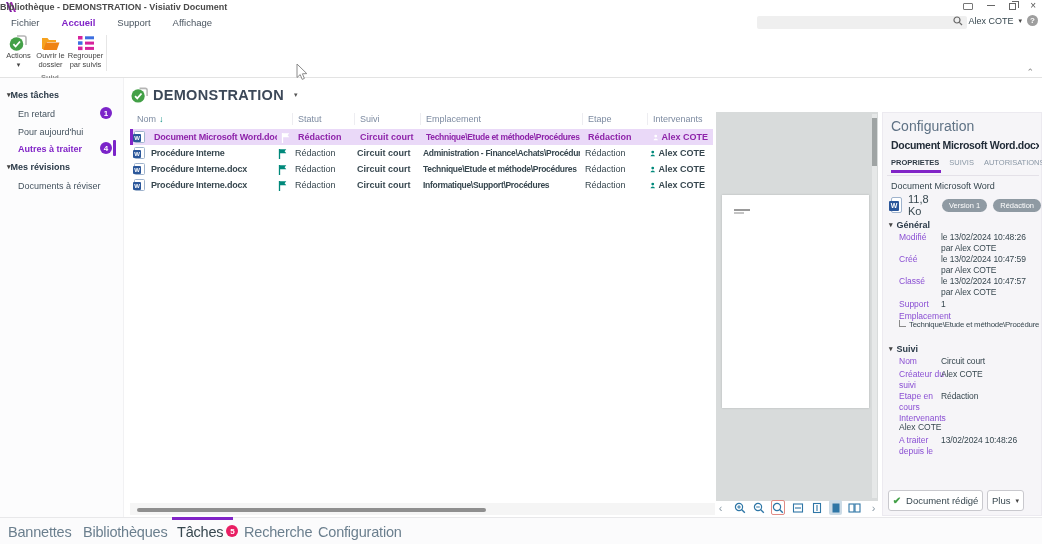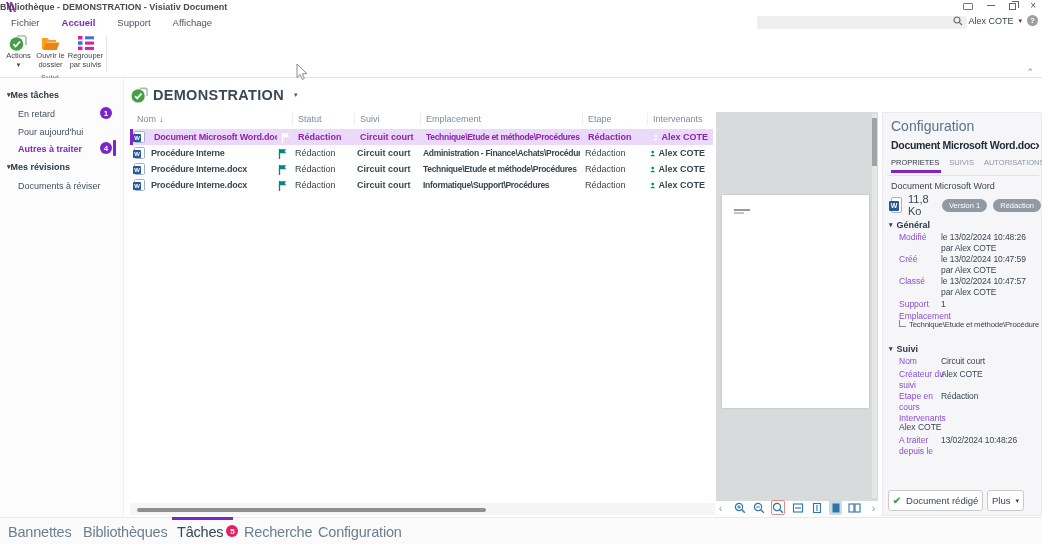--- a/index.html
+++ b/index.html
@@ -80,21 +80,21 @@
   .pv-tool { width:15px; height:15px; display:flex; align-items:center; justify-content:center; color:#2e76a6; }
   .pv-tool.red { border:1px solid #e08b85; border-radius:2px; }
   .pv-tool.on { background:#ccdbe6; border-radius:2px; }
   .pv-chev { font-size:11px; color:#8a9aa6; }
 
   
   .info { position:absolute; left:882px; top:112px; width:160px; height:404px; background:#f6f5f8; border:1px solid #eceaf0; }
   .info-title { position:absolute; left:8px; top:5px; font-size:14px; color:#5f7285; }
   .info-doc { position:absolute; left:8px; top:26px; width:148px; font-size:10.5px; font-weight:bold; color:#222c38; letter-spacing:-.3px; white-space:nowrap; overflow:hidden; }
   .info-tabs { position:absolute; left:8px; top:45px; display:flex; gap:10px; font-size:7.5px; color:#8a97a5; }
-  .info-tab.active { color:#2f3b46; font-weight:normal; }
+  .info-tab.active { color:#2f3b46; font-weight:bold; }
   .tab-underline { position:absolute; left:8px; top:57px; width:50px; height:2.5px; background:#8124c7; }
   .info-div { position:absolute; left:4px; top:62px; width:152px; height:1px; background:#e4e1e8; }
   .info-docname { position:absolute; left:8px; top:68px; font-size:9px; color:#37474f; }
   .info-fileline { position:absolute; left:8px; top:80px; display:flex; align-items:center; gap:6px; }
   .word-ic-lg { width:14px; height:16px; background:#fff; border:1px solid #9fb3cd; border-radius:2px; position:relative; }
   .word-ic-lg::after { content:"W"; position:absolute; left:-3px; bottom:1px; width:10px; height:10px; background:#2b579a; color:#fff; font-size:7px; font-weight:bold; line-height:10px; text-align:center; border-radius:1px; }
   .size-txt { font-size:11px; color:#37474f; }
   .pill { background:#8f9aa3; color:#fff; font-size:7.5px; padding:2px 7px; border-radius:8px; white-space:nowrap; }
   .sec-head { position:absolute; left:6px; font-size:9px; font-weight:bold; color:#2b3a48; display:flex; gap:4px; align-items:center; }
   .lbl { position:absolute; left:16px; width:46px; font-size:8.5px; color:#8a4fd3; line-height:1.25; }

